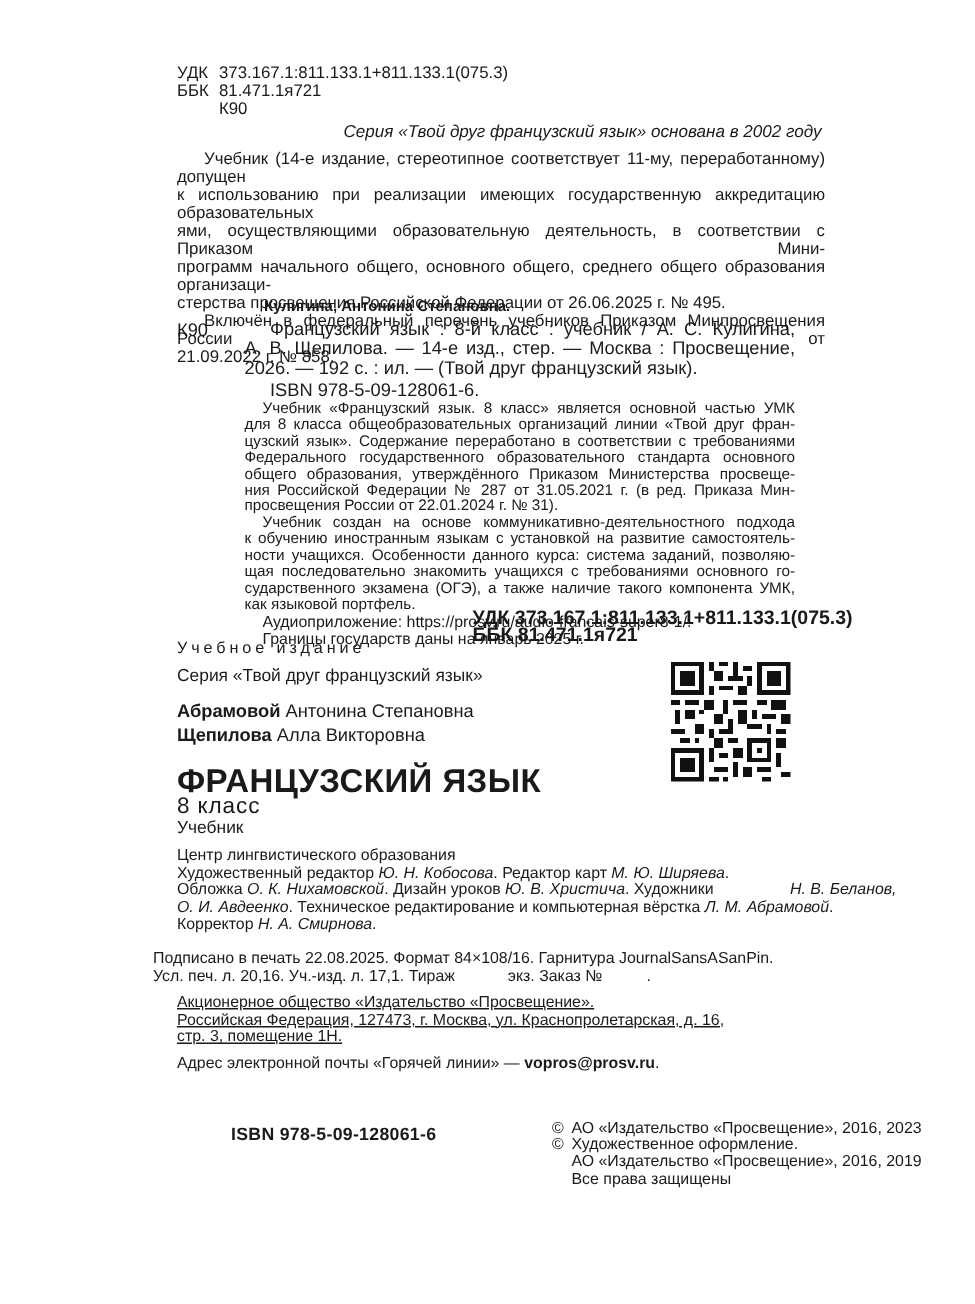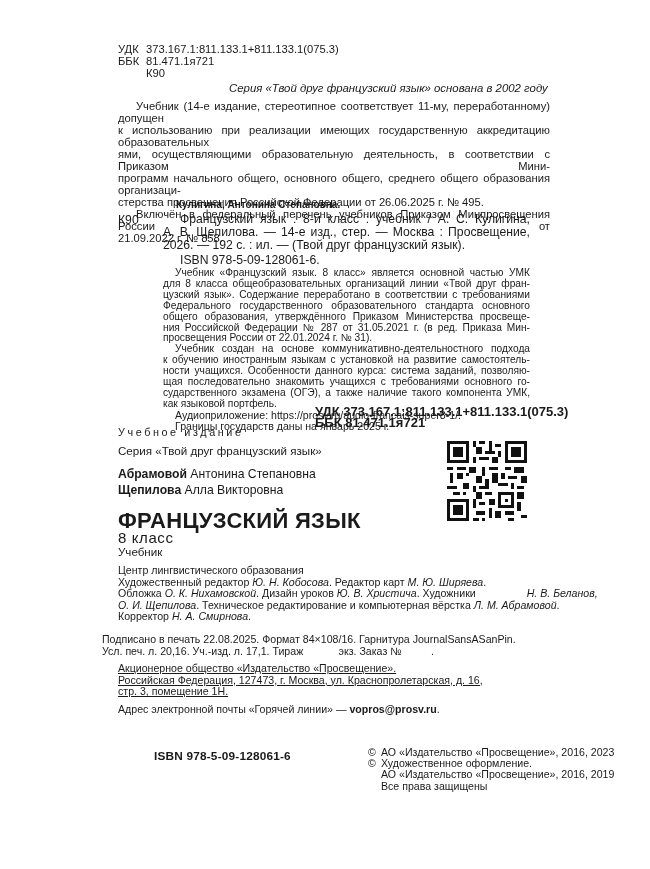--- a/index.html
+++ b/index.html
@@ -188,21 +188,21 @@
     <rect x="8" y="24" width="2" height="1"></rect>
       <rect x="11" y="24" width="1" height="1"></rect>
       <rect x="19" y="24" width="2" height="1"></rect>
   </g>
 </svg>
 
 <div id="credits" class="abs line">
   <div>Центр лингвистического образования</div>
   <div><span>Художественный редактор </span><span style="font-style: italic;">Ю. Н. Кобосова</span><span>. Редактор карт </span><span style="font-style: italic;">М. Ю. Ширяева</span><span>.</span></div>
   <div><span>Обложка </span><span style="font-style: italic;">О. К. Нихамовской</span><span>. Дизайн уроков </span><span style="font-style: italic;">Ю. В. Христича</span><span>. Художники </span><span style="font-style: italic; margin-left: 48px;">Н. В. Беланов,</span></div>
-  <div><span style="font-style: italic;">О. И. Щепилова</span><span>. Техническое редактирование и компьютерная вёрстка </span><span style="font-style: italic;">Л. М. Абрамовой</span><span>.</span></div>
+  <div><span style="font-style: italic;">О. И. Авдеенко</span><span>. Техническое редактирование и компьютерная вёрстка </span><span style="font-style: italic;">Л. М. Абрамовой</span><span>.</span></div>
   <div><span>Корректор </span><span style="font-style: italic;">Н. А. Смирнова</span><span>.</span></div>
 </div>
 
 <div id="print-info" class="abs line">
   <div style="white-space:pre">Подписано в печать 22.08.2025. Формат 84×108/16. Гарнитура JournalSansASanPin.</div>
   <div style="white-space:pre">Усл. печ. л. 20,16. Уч.-изд. л. 17,1. Тираж            экз. Заказ №          .</div>
 </div>
 
 <div id="publisher" class="abs line">
   <div>Акционерное общество «Издательство «Просвещение».</div>

